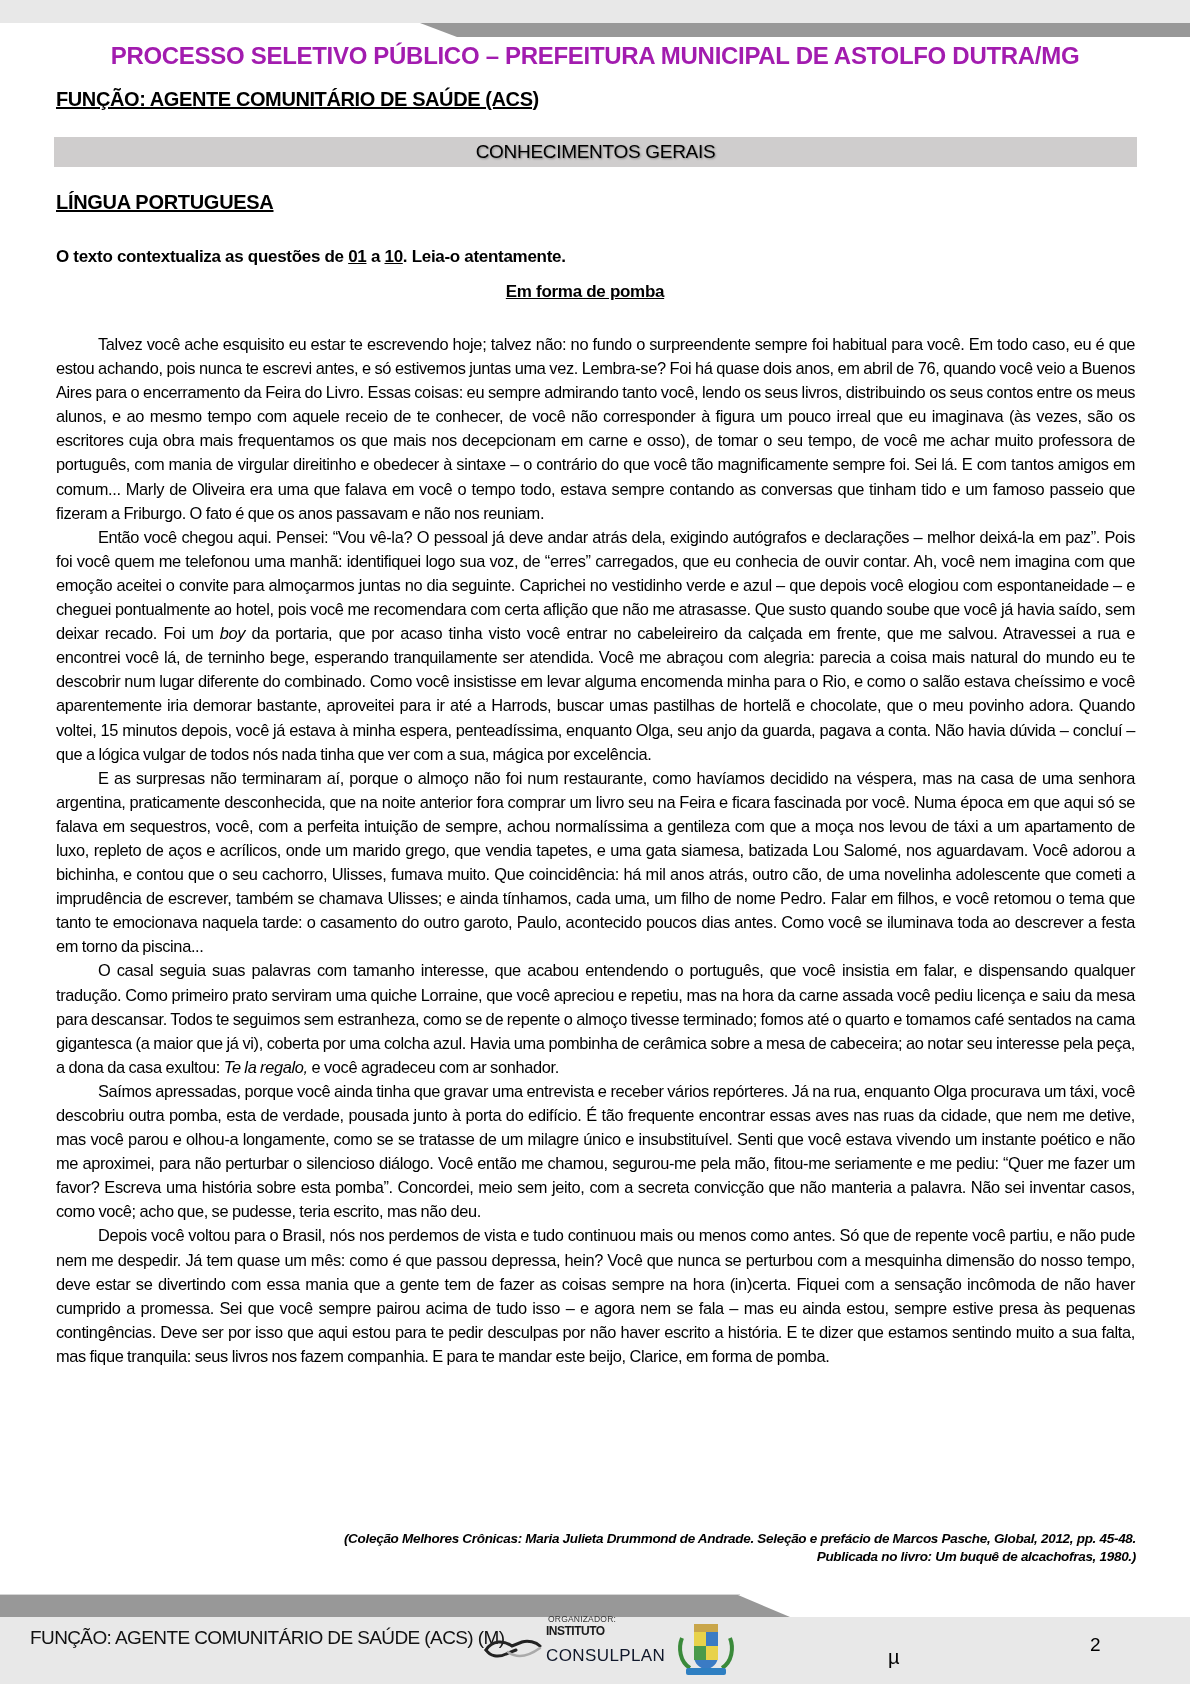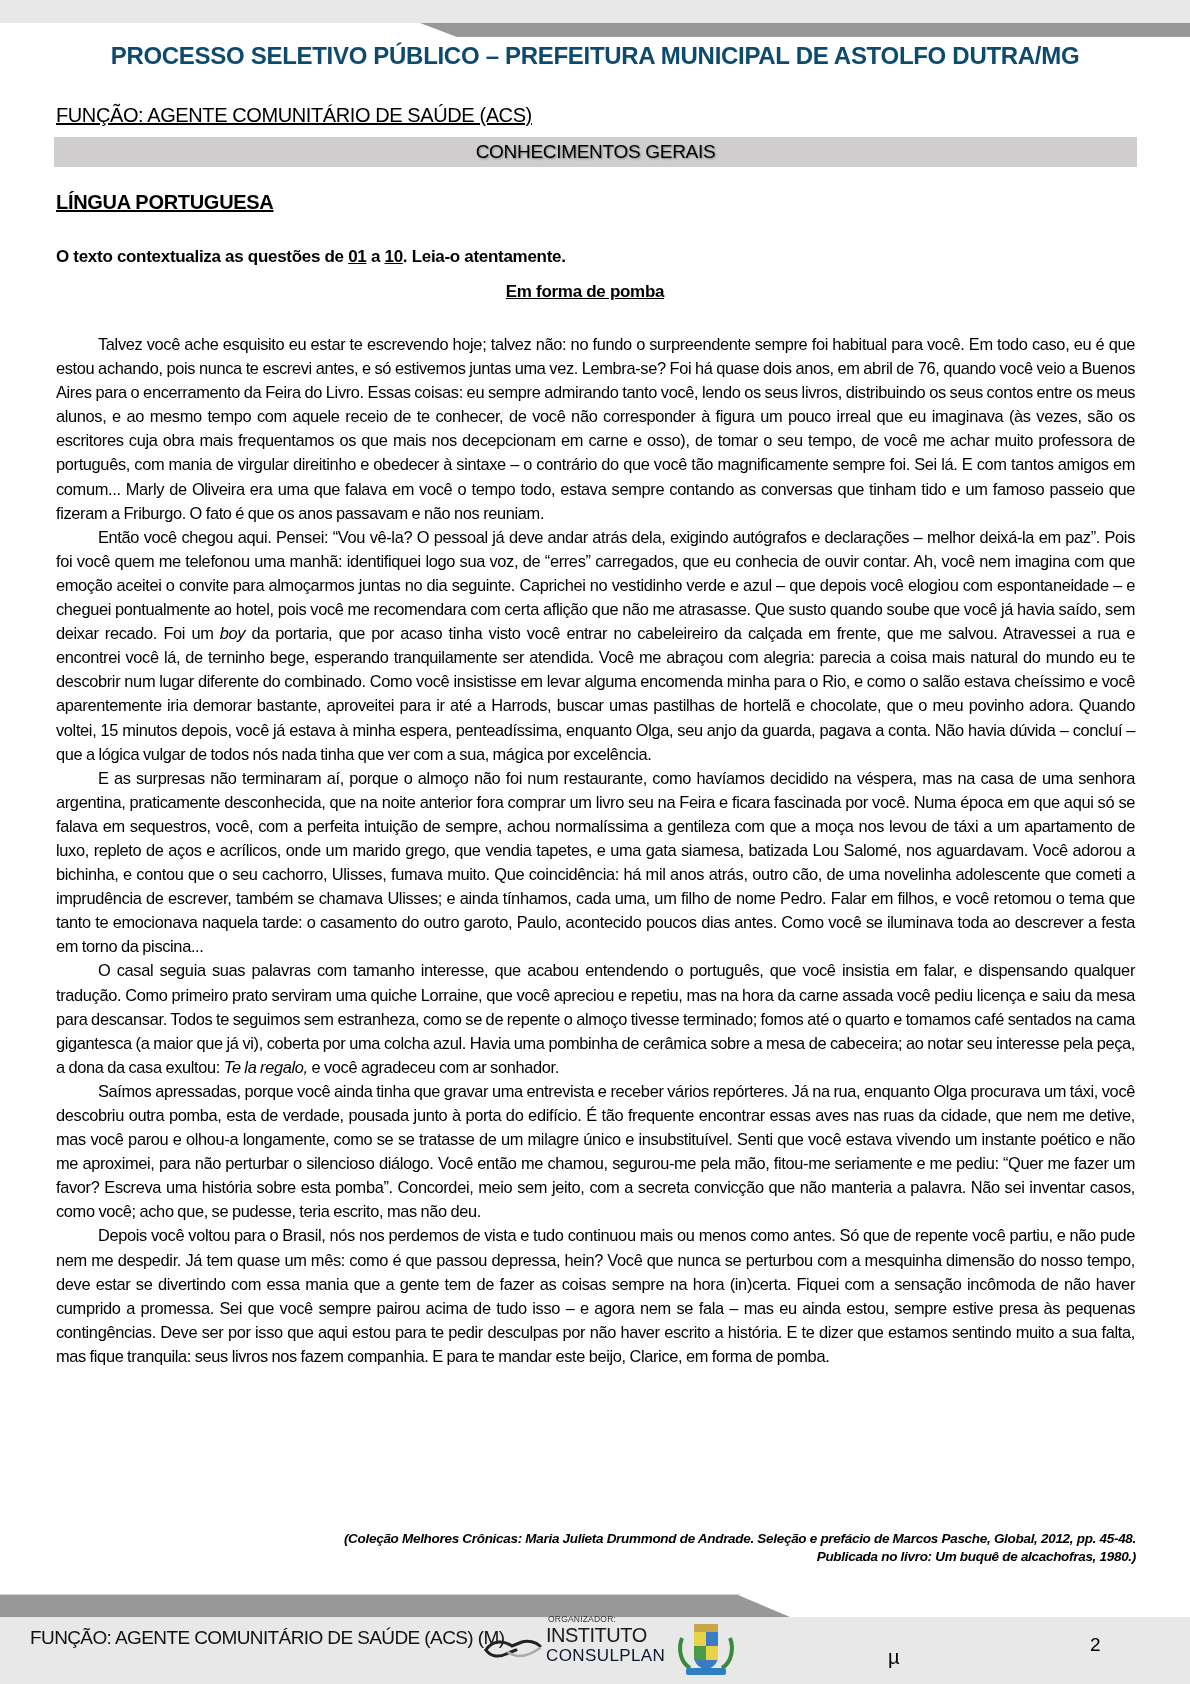--- a/index.html
+++ b/index.html
@@ -6,24 +6,24 @@
   body {
     width: 1190px; height: 1684px; position: relative; overflow: hidden;
     background: #ffffff; color: #000;
     font-family: "Liberation Sans", sans-serif;
   }
   .hdr-light { position: absolute; left: 0; top: 0; width: 1190px; height: 23px; background: #e8e8e8; }
   .hdr-dark { position: absolute; left: 420px; top: 23px; width: 770px; height: 14px; background: #989898;
     clip-path: polygon(0 0, 100% 0, 100% 100%, 37px 100%); }
   .title {
     position: absolute; left: 0; top: 42px; width: 1190px; text-align: center;
-    font-size: 24px; font-weight: bold; color: #0c4a6e; letter-spacing: -0.3px;
+    font-size: 24px; font-weight: bold; color: #a21caf; letter-spacing: -0.3px;
   }
   .funcao {
-    position: absolute; left: 56px; top: 104px; font-size: 20px; font-weight: normal;
+    position: absolute; left: 56px; top: 88px; font-size: 20px; font-weight: bold;
     text-decoration: underline; letter-spacing: -0.4px;
   }
   .band {
     position: absolute; left: 54px; top: 137px; width: 1083px; height: 30px; background: #cfcdcd;
     text-align: center; font-size: 19px; font-weight: normal; line-height: 30px;
     text-shadow: 1px 1px 2px #888; letter-spacing: -0.3px;
   }
   .lingua {
     position: absolute; left: 56px; top: 191px; font-size: 20px; font-weight: bold;
     text-decoration: underline; letter-spacing: -0.3px;
@@ -46,21 +46,21 @@
     position: absolute; right: 54px; top: 1530px; text-align: right;
     font-size: 13.5px; font-weight: bold; font-style: italic; line-height: 18px; letter-spacing: -0.3px;
   }
   .ftr-dark { position: absolute; left: 0; top: 1595px; width: 790px; height: 22px; background: #989898;
     clip-path: polygon(0 0, 738px 0, 100% 100%, 0 100%); }
   .ftr-line { position: absolute; left: 0; top: 1594px; width: 740px; height: 1px; background: #d5d5d5; }
   .ftr-light { position: absolute; left: 0; top: 1617px; width: 1190px; height: 67px; background: #e8e8e8; }
   .ftr-funcao { position: absolute; left: 30px; top: 1627px; font-size: 19px; letter-spacing: -0.6px; color: #111; }
   .org { position: absolute; left: 482px; top: 1614px; width: 175px; height: 60px; }
   .org-label { position: absolute; left: 66px; top: 0; font-size: 8.5px; color: #333; letter-spacing: 0.2px; }
-  .org-inst { position: absolute; left: 64px; top: 10px; font-size: 20px; font-weight: normal; color: #1a1a1a; letter-spacing: -0.5px; }
+  .org-inst { position: absolute; left: 64px; top: 10px; font-size: 12px; font-weight: bold; color: #1a1a1a; letter-spacing: -0.5px; }
   .org-cons { position: absolute; left: 64px; top: 32px; font-size: 17px; color: #0f172a; letter-spacing: 0.4px; }
   .org-icon { position: absolute; left: 0; top: 18px; width: 62px; height: 30px; }
   .crest { position: absolute; left: 676px; top: 1622px; width: 60px; height: 56px; }
   .mu { position: absolute; left: 888px; top: 1672px; font-size: 20px; transform: translateY(-26px); }
   .pagenum { position: absolute; left: 1090px; top: 1634px; font-size: 19px; }
 </style>
 </head>
 <body>
 
 <div class="hdr-light"></div>

